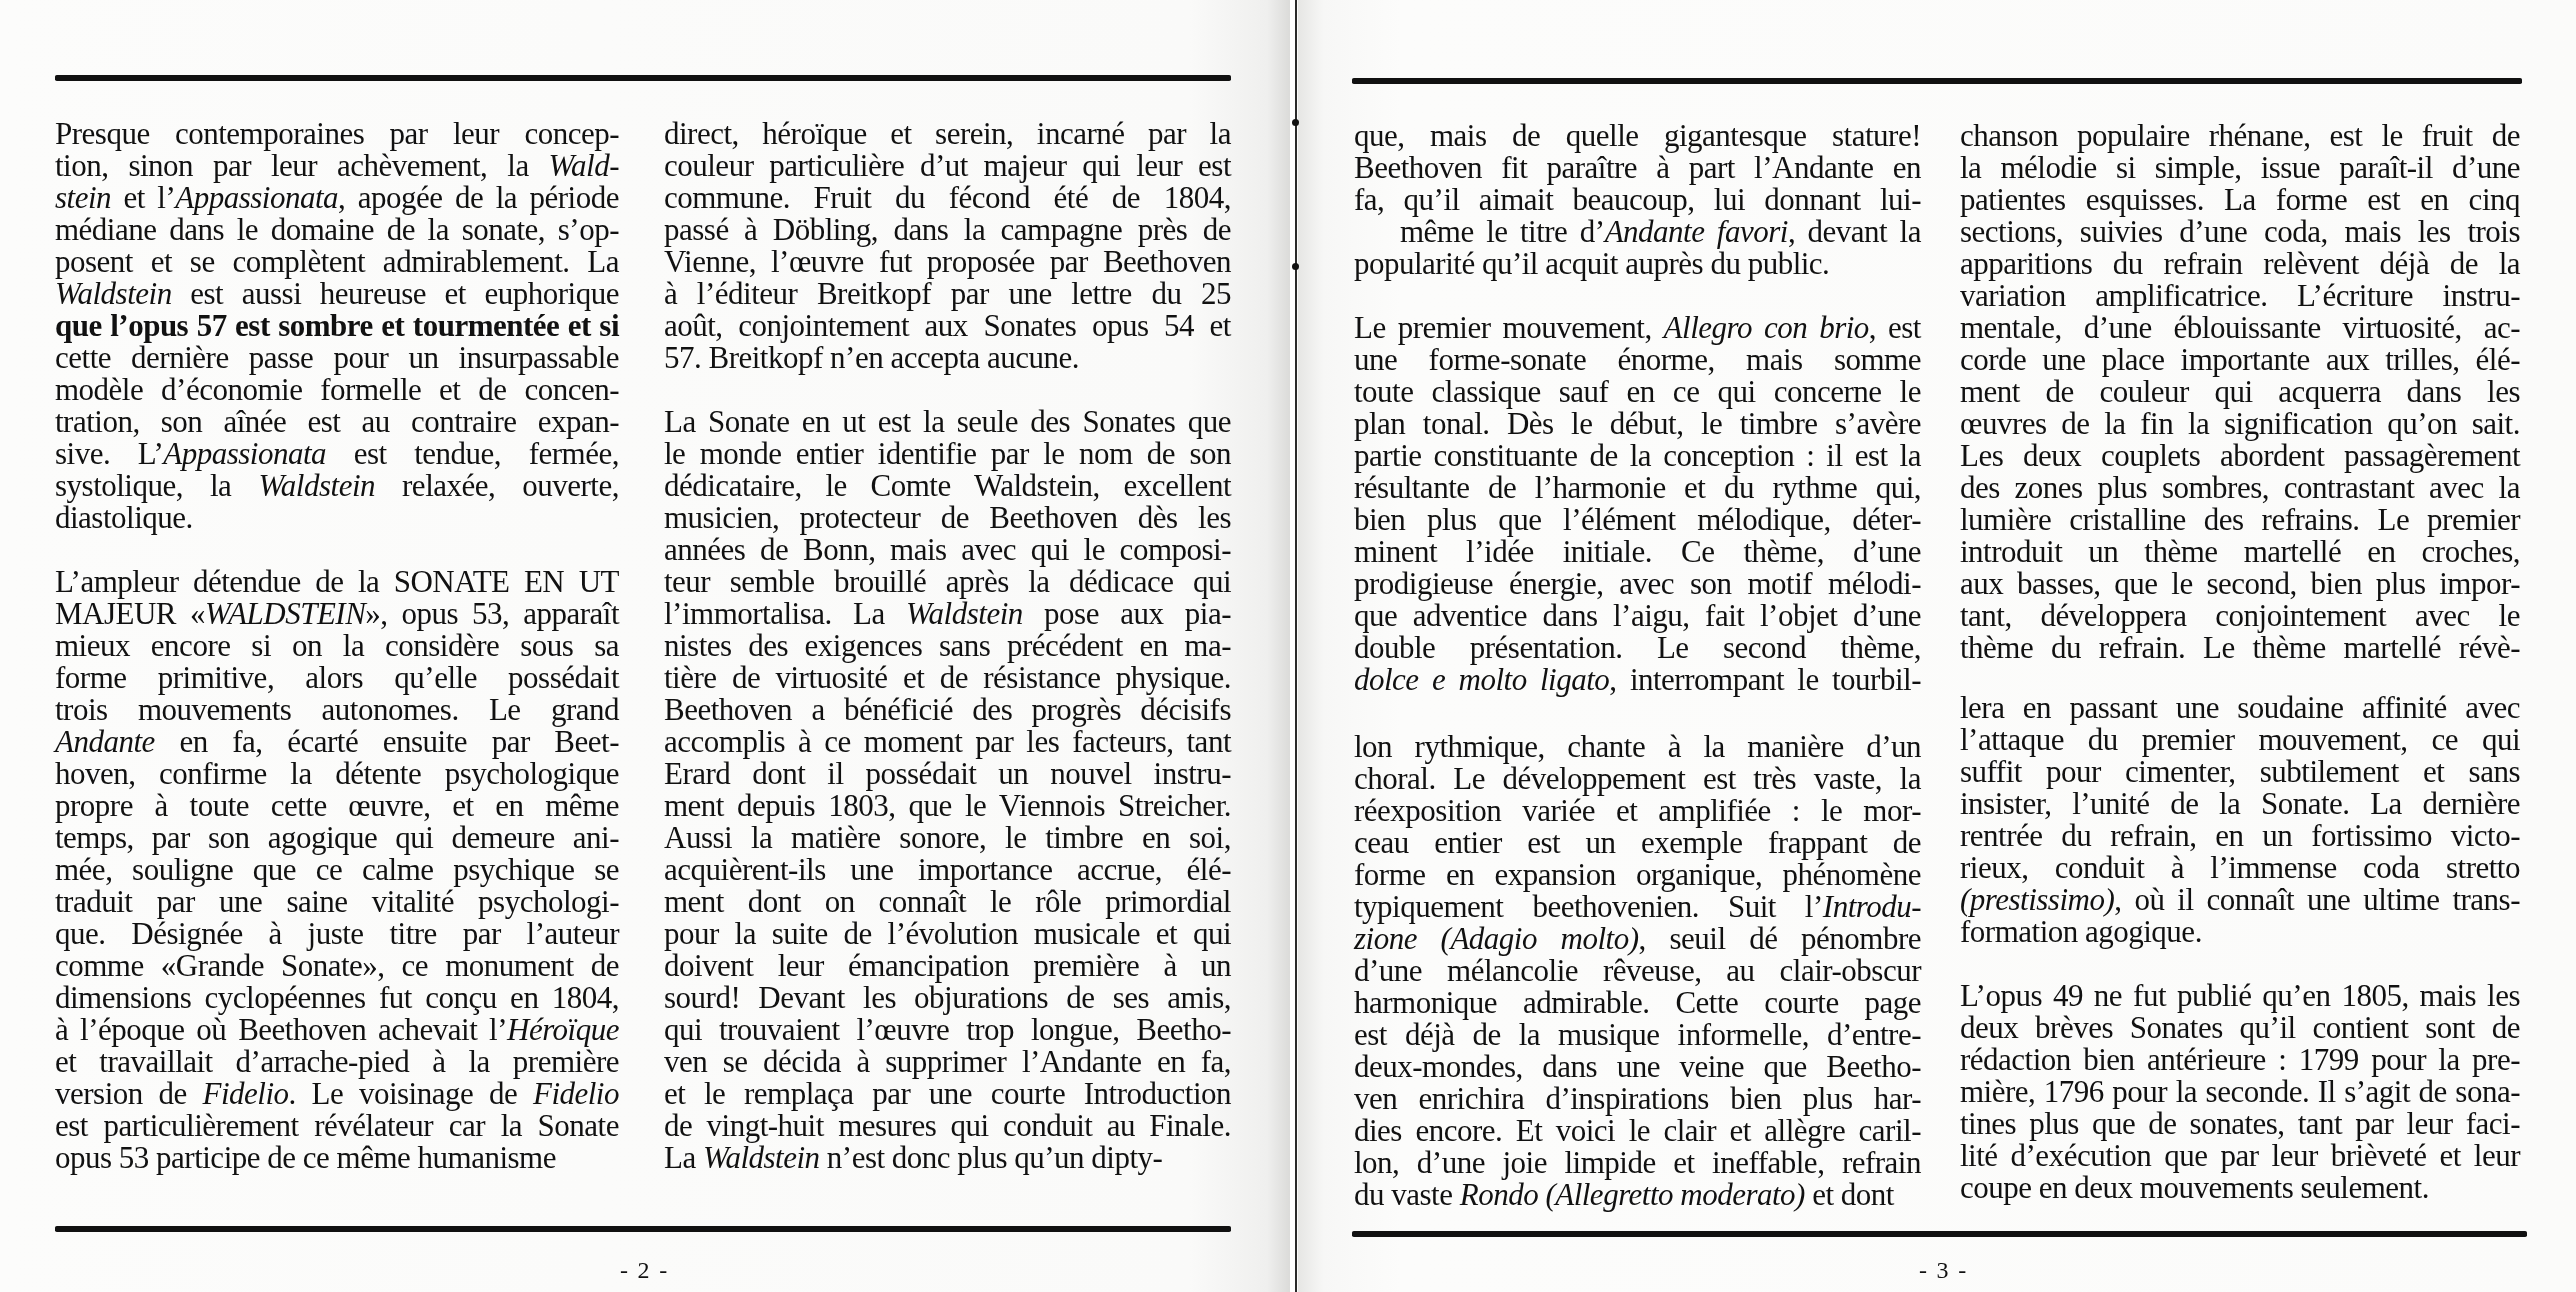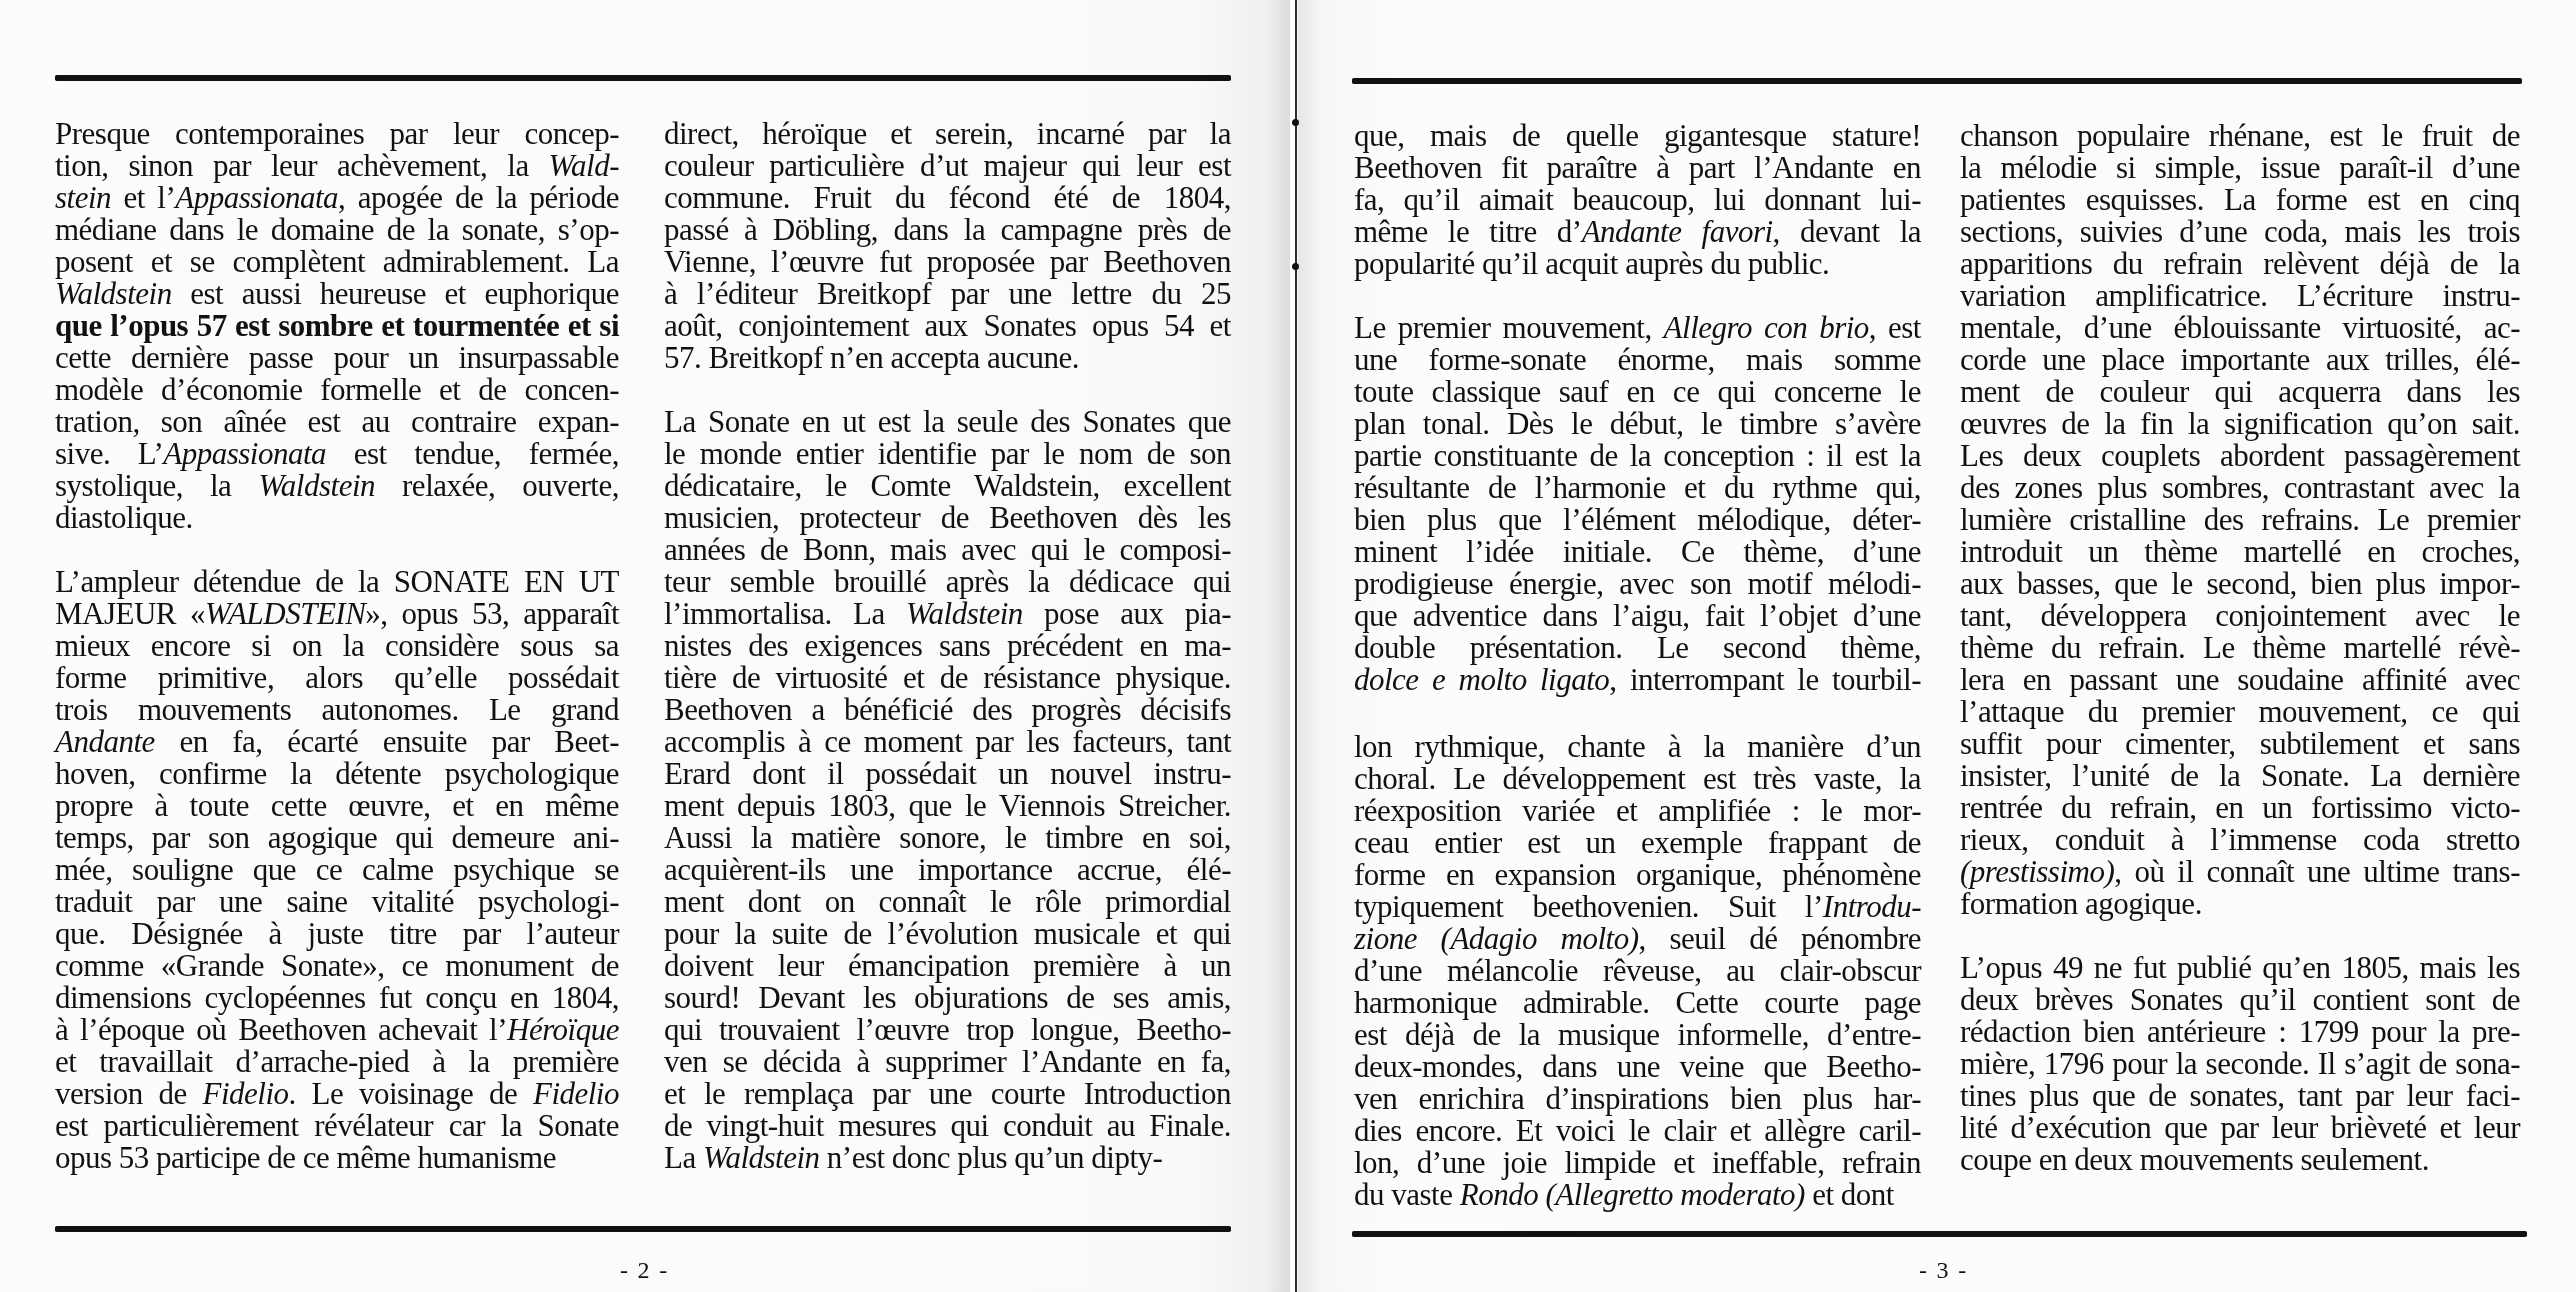--- a/index.html
+++ b/index.html
@@ -123,21 +123,21 @@
       <span class="line" style="display: block; width: auto;"><span>et le remplaça par une courte Introduction</span></span>
       <span class="line" style="display: block; width: auto;"><span>de vingt-huit mesures qui conduit au Finale.</span></span>
       <span class="line last" style="display: block; width: auto;"><span>La </span><span class="it">Waldstein</span><span> n’est donc plus qu’un dipty-</span></span>
     </div>
   </div>
 <div class="col" id="col-1-0" style="left:1354px; width:567px; top:120px;">
     <div class="para">
       <span class="line" style="display: block; width: auto;"><span>que, mais de quelle gigantesque stature!</span></span>
       <span class="line" style="display: block; width: auto;"><span>Beethoven fit paraître à part l’Andante en</span></span>
       <span class="line" style="display: block; width: auto;"><span>fa, qu’il aimait beaucoup, lui donnant lui-</span></span>
-      <span class="line" style="display: block; width: auto;"><span>même le titre d’</span><span class="it">Andante favori</span><span>, devant la</span></span>
+      <span class="line" style="display: block; width: auto; margin-left: 46px;"><span>même le titre d’</span><span class="it">Andante favori</span><span>, devant la</span></span>
       <span class="line last" style="display: block; width: auto;"><span>popularité qu’il acquit auprès du public.</span></span>
     </div>
     <div class="para">
       <span class="line" style="display: block; width: auto;"><span>Le premier mouvement, </span><span class="it">Allegro con brio</span><span>, est</span></span>
       <span class="line" style="display: block; width: auto;"><span>une forme-sonate énorme, mais somme</span></span>
       <span class="line" style="display: block; width: auto;"><span>toute classique sauf en ce qui concerne le</span></span>
       <span class="line" style="display: block; width: auto;"><span>plan tonal. Dès le début, le timbre s’avère</span></span>
       <span class="line" style="display: block; width: auto;"><span>partie constituante de la conception : il est la</span></span>
       <span class="line" style="display: block; width: auto;"><span>résultante de l’harmonie et du rythme qui,</span></span>
       <span class="line" style="display: block; width: auto;"><span>bien plus que l’élément mélodique, déter-</span></span>
@@ -175,21 +175,21 @@
       <span class="line" style="display: block; width: auto;"><span>corde une place importante aux trilles, élé-</span></span>
       <span class="line" style="display: block; width: auto;"><span>ment de couleur qui acquerra dans les</span></span>
       <span class="line" style="display: block; width: auto;"><span>œuvres de la fin la signification qu’on sait.</span></span>
       <span class="line" style="display: block; width: auto;"><span>Les deux couplets abordent passagèrement</span></span>
       <span class="line" style="display: block; width: auto;"><span>des zones plus sombres, contrastant avec la</span></span>
       <span class="line" style="display: block; width: auto;"><span>lumière cristalline des refrains. Le premier</span></span>
       <span class="line" style="display: block; width: auto;"><span>introduit un thème martellé en croches,</span></span>
       <span class="line" style="display: block; width: auto;"><span>aux basses, que le second, bien plus impor-</span></span>
       <span class="line" style="display: block; width: auto;"><span>tant, développera conjointement avec le</span></span>
       <span class="line" style="display: block; width: auto;"><span>thème du refrain. Le thème martellé révè-</span></span>
-      <span class="line" style="display: block; width: auto;"><span>lera en passant une soudaine affinité avec</span></span>
+      <span class="line" style="display: block; width: auto; margin-top: 28px;"><span>lera en passant une soudaine affinité avec</span></span>
       <span class="line" style="display: block; width: auto;"><span>l’attaque du premier mouvement, ce qui</span></span>
       <span class="line" style="display: block; width: auto;"><span>suffit pour cimenter, subtilement et sans</span></span>
       <span class="line" style="display: block; width: auto;"><span>insister, l’unité de la Sonate. La dernière</span></span>
       <span class="line" style="display: block; width: auto;"><span>rentrée du refrain, en un fortissimo victo-</span></span>
       <span class="line" style="display: block; width: auto;"><span>rieux, conduit à l’immense coda stretto</span></span>
       <span class="line" style="display: block; width: auto;"><span class="it">(prestissimo)</span><span>, où il connaît une ultime trans-</span></span>
       <span class="line last" style="display: block; width: auto;"><span>formation agogique.</span></span>
     </div>
     <div class="para">
       <span class="line" style="display: block; width: auto;"><span>L’opus 49 ne fut publié qu’en 1805, mais les</span></span>

